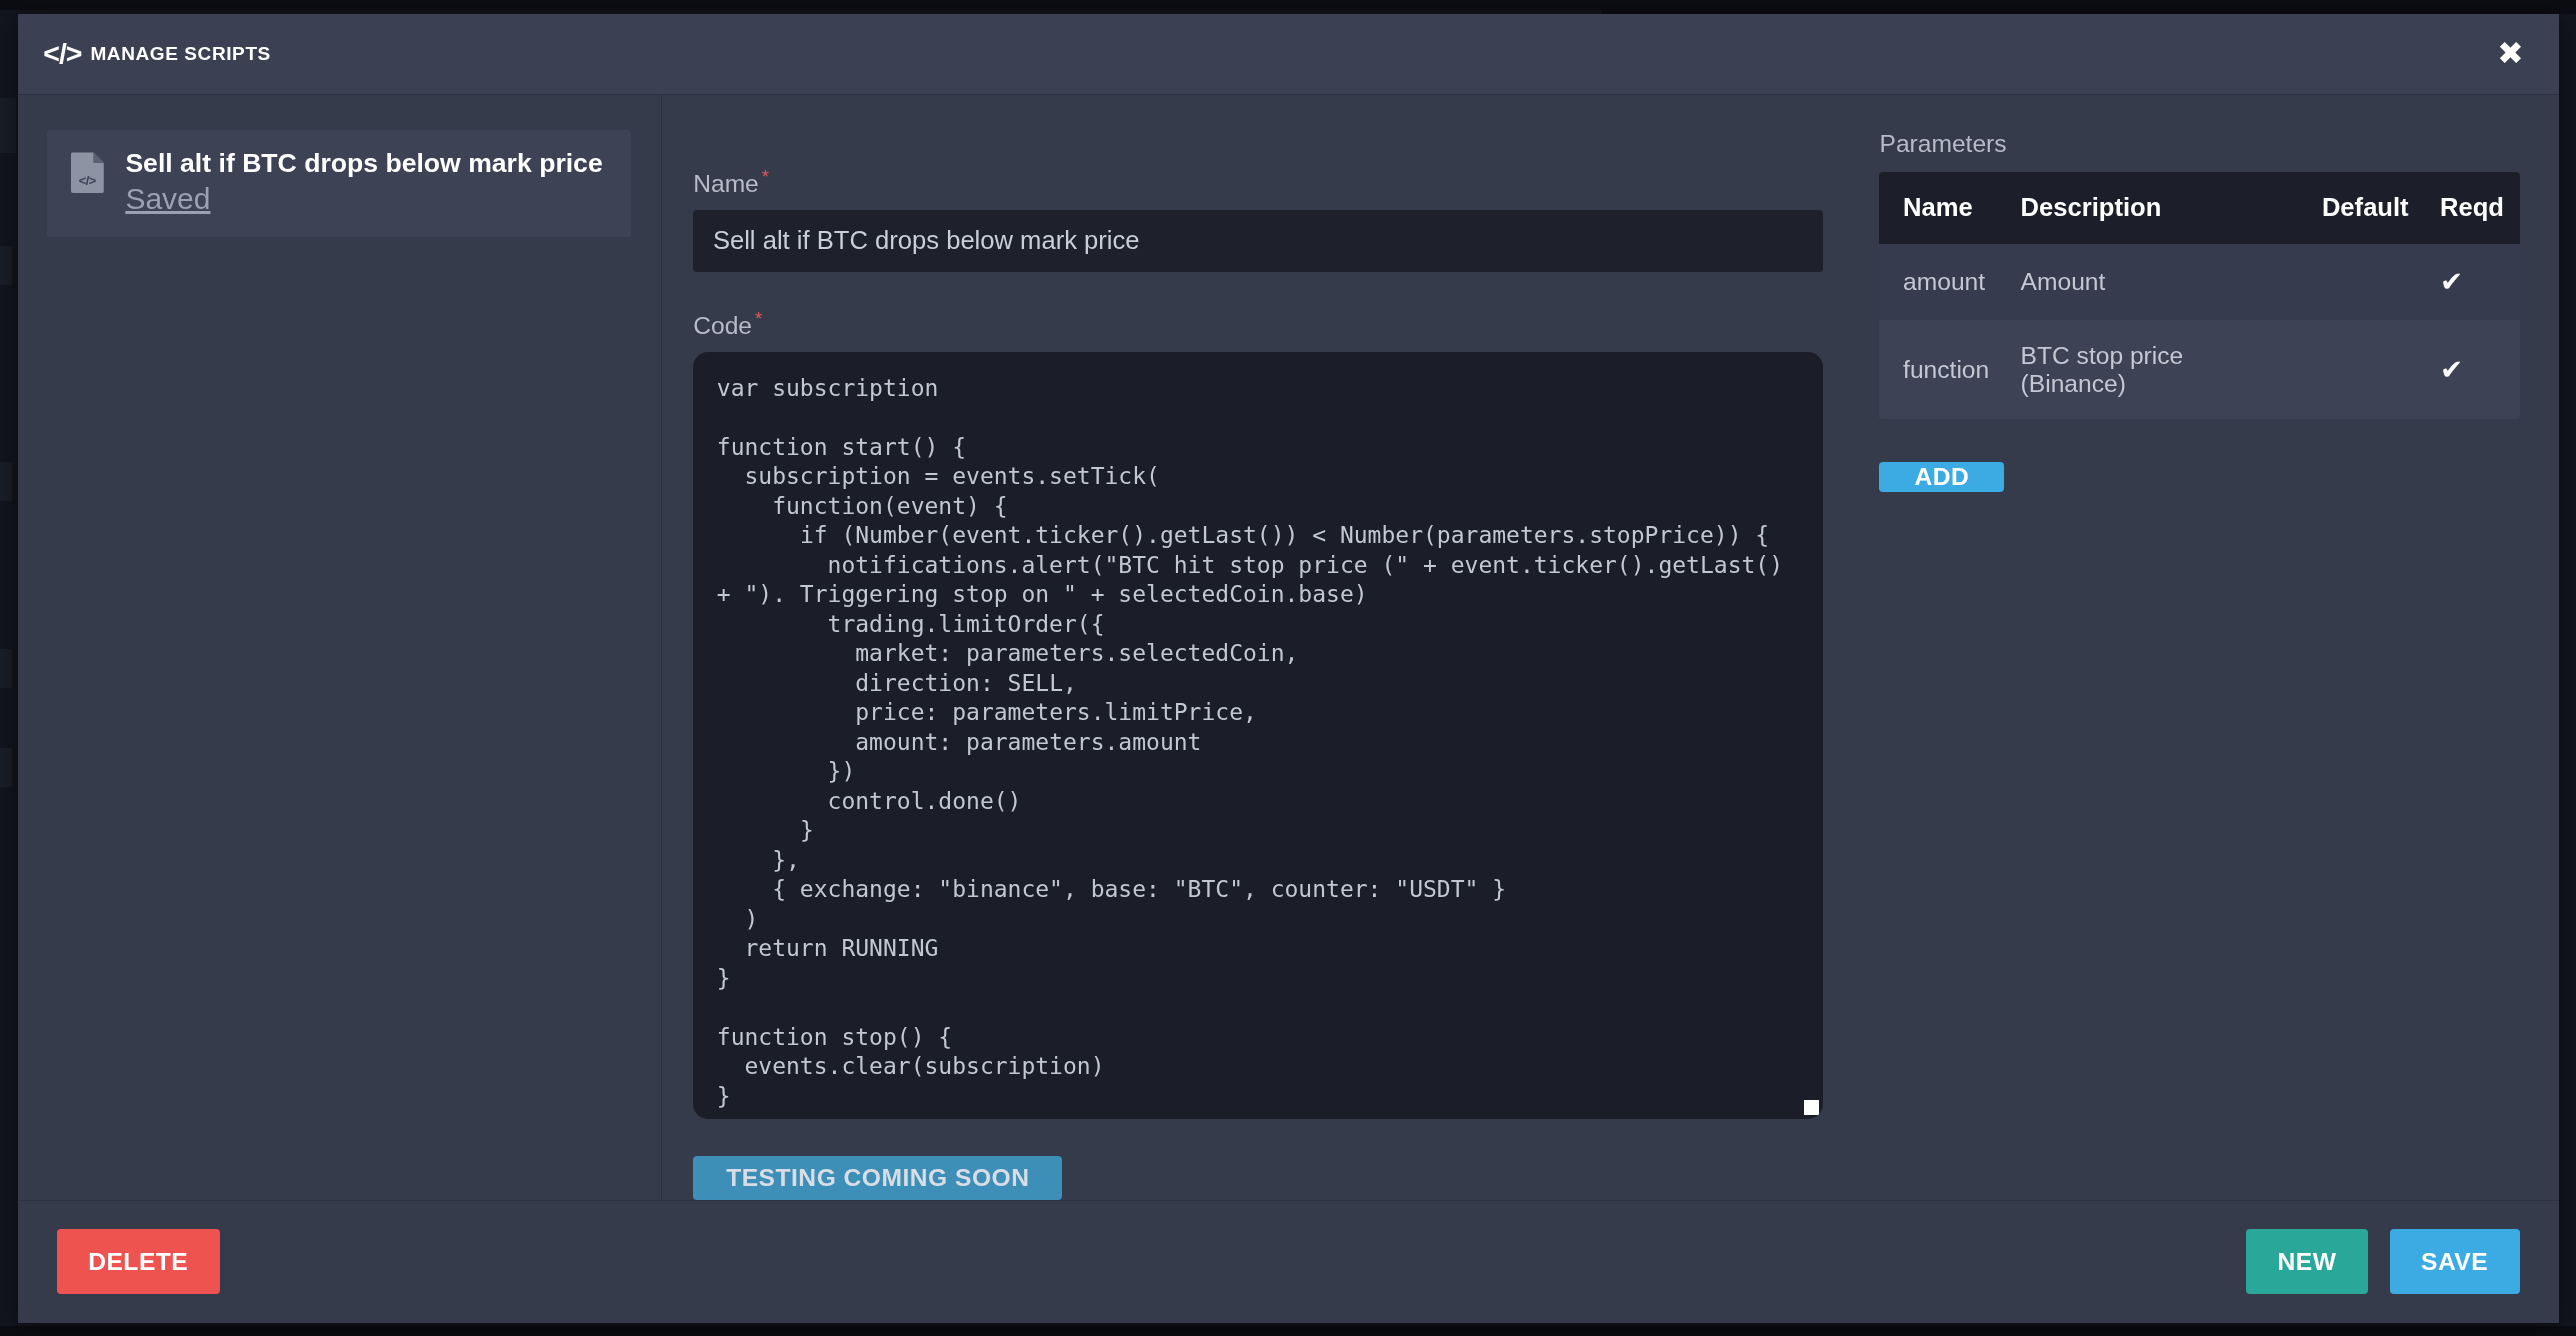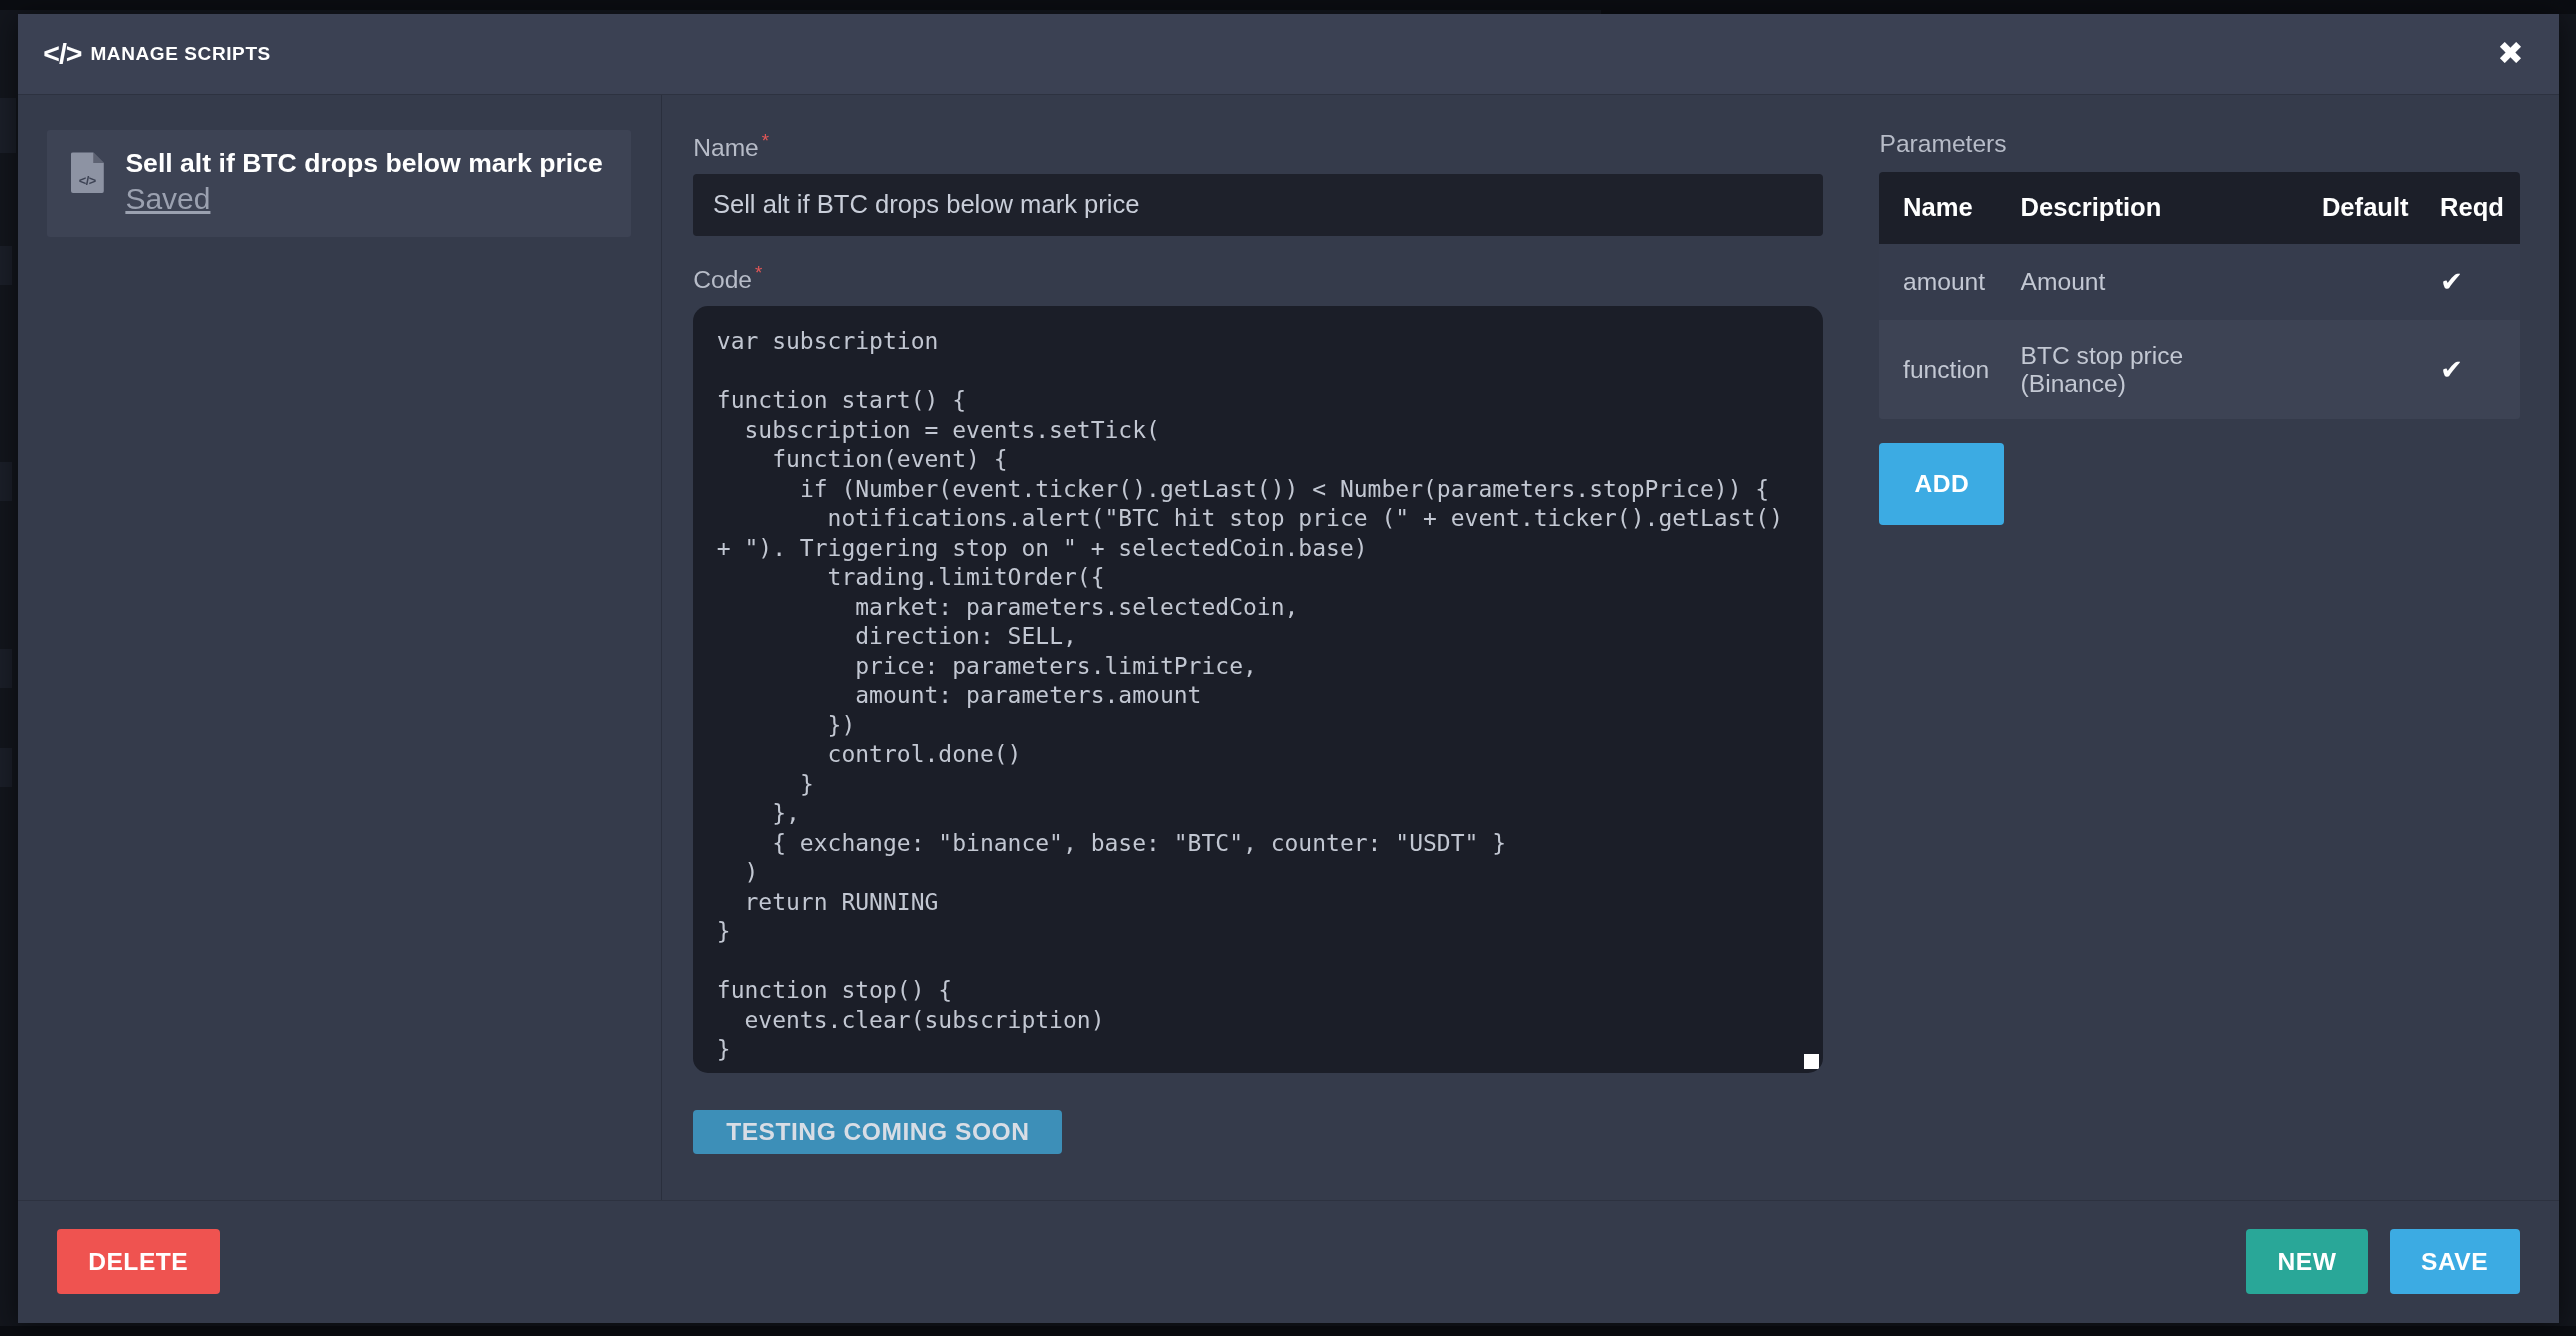--- a/index.html
+++ b/index.html
@@ -147,20 +147,21 @@
     padding: 35px 47px 0 31.5px;
     min-width: 0;
     display: flex;
     flex-direction: column;
   }
   .field-label {
     color: #b7bcc8;
     font-size: 24.6px;
     margin-bottom: 11.8px;
     display: inline-block;
+    margin-top: 36px;
   }
   .req-star {
     color: #e35757;
     font-size: 18.7px;
     vertical-align: super;
     margin-left: 3px;
   }
   .text-input {
     width: 100%;
     background: #1e212b;
@@ -258,30 +259,30 @@
   .params-table tbody tr:nth-child(odd)  { background: #363c4d; }
   .params-table tbody tr:nth-child(even) { background: #3d4354; }
   .col-default { width: 118px; }
   .col-reqd { width: 79px; text-align: left; }
   .check {
     color: #ffffff;
     font-size: 27.6px;
     font-family: "DejaVu Sans", sans-serif;
   }
   .add-btn {
-    margin-top: 24px;
+    margin-top: 43px;
     background: #3cabe3;
     color: #ffffff;
     border: none;
     border-radius: 3.9px;
     font-family: "Liberation Sans", sans-serif;
     font-size: 24.6px;
     font-weight: bold;
     letter-spacing: 0.5px;
-    padding: 27px 35px;
+    padding: 1px 35px;
     cursor: pointer;
   }
 
   
   .footer {
     flex: 0 0 122px;
     display: flex;
     align-items: center;
     padding: 0 39px;
     background: #353b4b;

